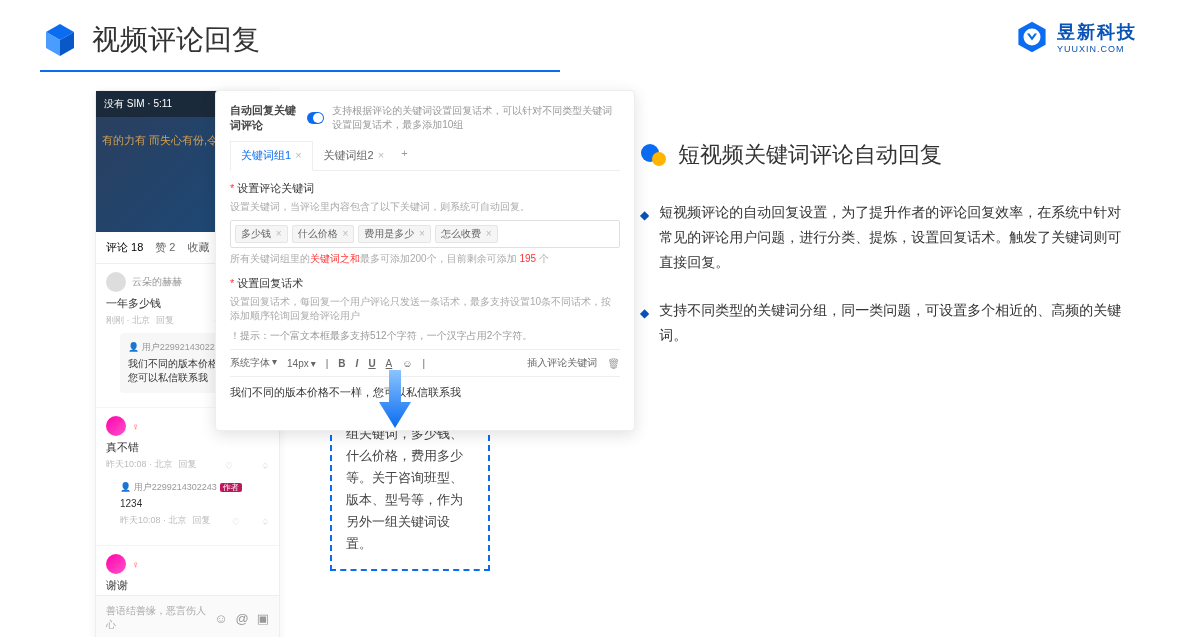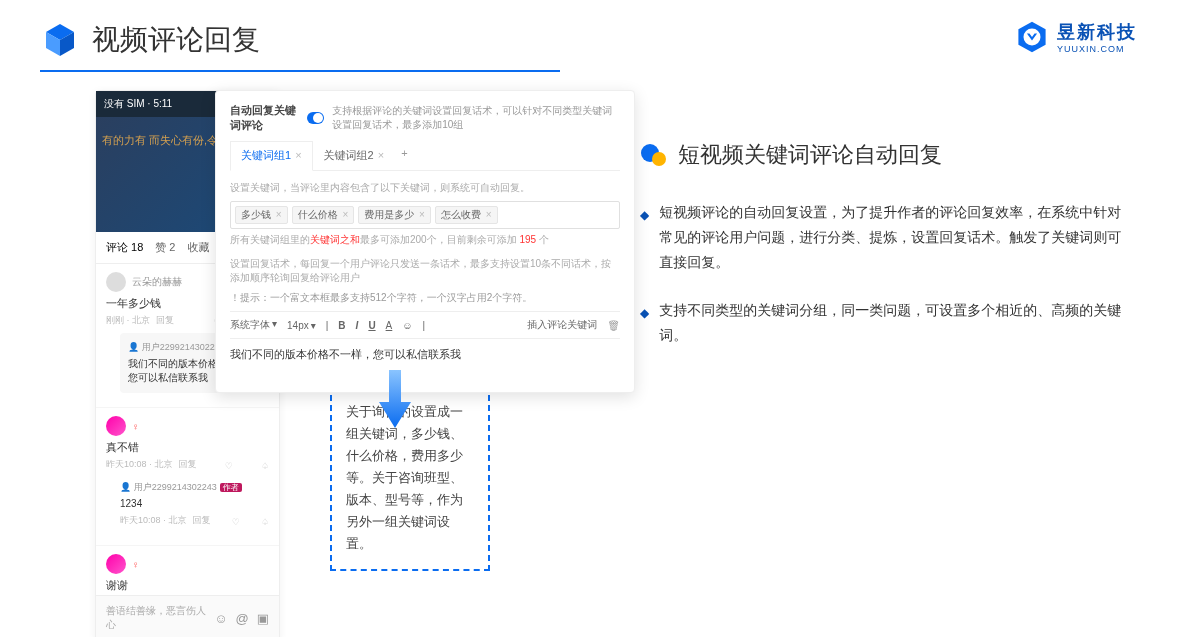--- a/index.html
+++ b/index.html
@@ -182,30 +182,32 @@
       <span class="pn-hl">自动回复关键词评论</span>
       <span class="pn-sw"></span>
       <span class="pn-hd-t">支持根据评论的关键词设置回复话术，可以针对不同类型关键词设置回复话术，最多添加10组</span>
     </div>
     <div class="pn-tabs">
       <span class="pn-tab act"><span>关键词组1</span><span class="x">×</span></span>
       <span class="pn-tab"><span>关键词组2</span><span class="x">×</span></span>
       <span class="pn-plus">+</span>
     </div>
     <div class="pn-sec">
+      <div class="pn-lbl">设置评论关键词</div>
       <div class="pn-desc">设置关键词，当评论里内容包含了以下关键词，则系统可自动回复。</div>
       <div class="pn-tags">
         <span class="pn-tag"><span>多少钱</span> <span class="x">×</span></span>
         <span class="pn-tag"><span>什么价格</span> <span class="x">×</span></span>
         <span class="pn-tag"><span>费用是多少</span> <span class="x">×</span></span>
         <span class="pn-tag"><span>怎么收费</span> <span class="x">×</span></span>
       </div>
       <div class="pn-hint"><span>所有关键词组里的</span><span class="r">关键词之和</span><span>最多可添加200个，目前剩余可添加 </span><span class="r">195</span><span> 个</span></div>
     </div>
     <div class="pn-sec">
+      <div class="pn-lbl">设置回复话术</div>
       <div class="pn-desc">设置回复话术，每回复一个用户评论只发送一条话术，最多支持设置10条不同话术，按添加顺序轮询回复给评论用户</div>
       <div class="pn-tip">！提示：一个富文本框最多支持512个字符，一个汉字占用2个字符。</div>
       <div class="pn-tb">
         <span class="pn-sel">
             <span>系统字体</span> 
             <span>▾</span>
           </span>
         <span class="pn-sel">
             <span>14px</span> 
             <span>▾</span>

